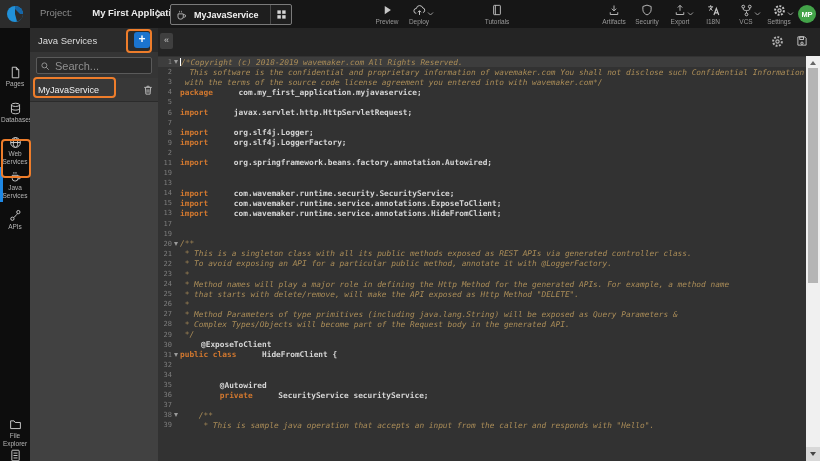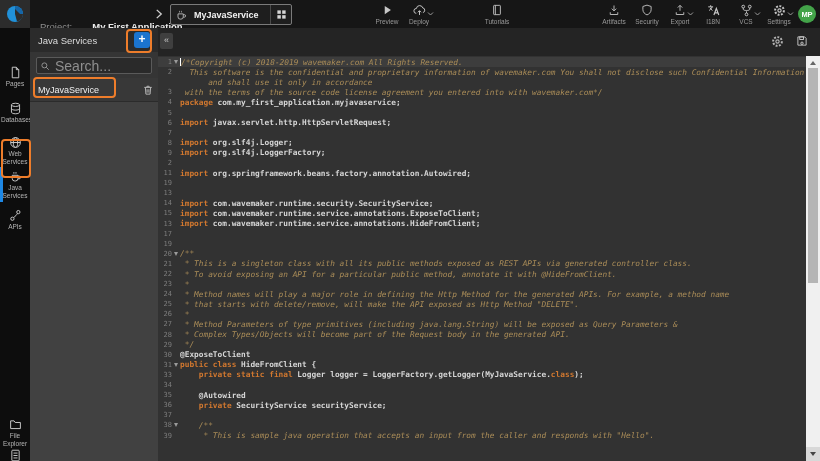--- a/index.html
+++ b/index.html
@@ -1,21 +1,21 @@
 <!DOCTYPE html>
 <html><head>
 <meta charset="utf-8">
 <style>
   html,body{margin:0;padding:0;background:#000;}
   .screen{position:relative;width:820px;height:461px;background:#323232;overflow:hidden;
     font-family:"Liberation Sans",sans-serif;-webkit-font-smoothing:antialiased;}
   
   .topbar{position:absolute;left:0;top:0;width:820px;height:28px;background:#161616;border-bottom:1px solid #000;}
   .logo-box{position:absolute;left:0;top:0;width:30px;height:28px;background:#2c2c2c;display:flex;align-items:center;justify-content:center;cursor:pointer;}
-  .project{position:absolute;left:40px;top:16px;height:20px;display:flex;align-items:center;gap:20px;}
+  .project{position:absolute;left:40px;top:2px;height:20px;display:flex;align-items:center;gap:20px;}
   .proj-label{font-size:9.5px;color:#8d8d8d;}
   .proj-name{font-size:9.5px;color:#ececec;font-weight:bold;}
   .crumb-chev{position:absolute;left:153px;top:7px;color:#cfcfcf;}
   .tab-box{position:absolute;left:170px;top:4px;width:120px;height:19px;background:#1e1e1e;border:1px solid #7a7a7a;border-radius:2px;display:flex;align-items:center;cursor:pointer;}
   .tab-coffee{width:20px;display:flex;align-items:center;justify-content:center;color:#b9b9b9;}
   .tab-name{flex:1;font-size:9px;font-weight:bold;color:#f2f2f2;padding-left:3px;}
   .tab-grid{width:20px;height:100%;display:flex;align-items:center;justify-content:center;color:#d5d5d5;border-left:1px solid #4a4a4a;cursor:pointer;}
   #tb-left{position:absolute;left:374px;top:0;height:28px;display:flex;align-items:center;gap:6px;}
   #tb-right{position:absolute;right:28px;top:0;height:28px;display:flex;align-items:center;gap:7px;}
   .tbtn{display:flex;flex-direction:column;align-items:center;justify-content:center;height:28px;min-width:26px;color:#c6c6c6;cursor:pointer;}
@@ -33,21 +33,21 @@
   
   .panel{position:absolute;left:30px;top:28px;width:128px;height:433px;background:#414141;}
   .panel-head{position:absolute;left:0;top:0;width:128px;height:24px;background:#2b2b2b;display:flex;align-items:center;}
   .panel-title{font-size:9.5px;color:#dcdcdc;padding-left:8px;flex:1;}
   .add-btn{position:absolute;right:8px;top:4px;width:16px;height:16px;background:#1b74cf;border-radius:3px;color:#fff;
     font-size:12px;line-height:14px;text-align:center;cursor:pointer;font-weight:bold;}
   .search-row{position:absolute;left:0;top:24px;width:128px;height:26px;background:#353535;}
   .search-box{position:absolute;left:6px;top:5px;width:114px;height:15px;background:#2a2a2a;border:1px solid #5a5a5a;border-radius:2px;}
   .search-box svg{position:absolute;left:3px;top:2.5px;color:#909090;}
   .search-box input{position:absolute;left:16px;top:0;width:94px;height:13px;background:transparent;border:none;outline:none;
-    color:#cfcfcf;font-size:14px;font-family:"Liberation Sans",sans-serif;}
+    color:#cfcfcf;font-size:11px;font-family:"Liberation Sans",sans-serif;}
   .search-box input::placeholder{color:#8f8f8f;}
   .svc-row{position:absolute;left:0;top:50px;width:128px;height:23px;background:#383838;border-bottom:1px solid #2b2b2b;
     display:flex;align-items:center;cursor:pointer;}
   .svc-name{font-size:9px;color:#f0f0f0;padding-left:8px;flex:1;}
   .svc-trash{width:20px;display:flex;align-items:center;justify-content:center;color:#c0c0c0;cursor:pointer;}
   
   .editor{position:absolute;left:158px;top:28px;width:662px;height:433px;background:#323232;}
   .ed-toolbar{position:absolute;left:0;top:0;width:662px;height:28px;background:#242424;border-bottom:1px solid #1b1b1b;}
   .collapse-btn{position:absolute;left:2px;top:5px;width:13px;height:16px;background:#3f3f3f;border-radius:2px;color:#c4c4c4;
     font-size:9px;line-height:15px;text-align:center;cursor:pointer;}
@@ -55,21 +55,21 @@
   .ed-save{position:absolute;right:12px;top:7px;color:#cfcfcf;cursor:pointer;}
   .code{position:absolute;left:0;top:28px;right:14px;bottom:0;background:#323232;overflow:hidden;padding-top:1px;cursor:text;}
   .crow{height:10.1px;display:flex;align-items:center;white-space:pre;}
   .crow.active{background:#3d3d3d;}
   .ln{width:14px;text-align:right;font-size:7px;color:#7d7d7d;font-family:"DejaVu Sans Mono",monospace;flex:none;}
   .foldc{width:8px;display:flex;align-items:center;justify-content:center;flex:none;}
   .fold{width:0;height:0;border-left:2.5px solid transparent;border-right:2.5px solid transparent;border-top:4px solid #9a9a9a;cursor:pointer;}
   .ctext{font-family:"DejaVu Sans Mono",monospace;font-size:7.8px;flex:1;overflow:hidden;}
   .ctext .c{color:#ab8d58;font-style:italic;text-align:center;}
   .ctext .k{color:#d2782f;font-weight:bold;}
-  .ctext .p{color:#d6d6d6;font-weight:bold;}
+  .ctext .p{color:#d6d6d6;font-weight:bold;padding-left:21px;}
   .cursor{display:inline-block;width:1px;height:8px;background:#fff;vertical-align:middle;}
   
   .vscroll{position:absolute;right:0;top:28px;width:14px;bottom:0;background:#f0f0f0;}
   .vs-up{position:absolute;top:2px;left:0;width:14px;height:10px;display:flex;align-items:center;justify-content:center;cursor:pointer;}
   .vs-up i{width:0;height:0;border-left:3px solid transparent;border-right:3px solid transparent;border-bottom:4px solid #666;}
   .vs-thumb{position:absolute;left:2px;top:12px;width:10px;height:215px;background:#b5b5b5;cursor:pointer;}
   .vs-down{position:absolute;bottom:0;left:0;width:14px;height:14px;background:#d8d8d8;display:flex;align-items:center;justify-content:center;cursor:pointer;}
   .vs-down i{width:0;height:0;border-left:3px solid transparent;border-right:3px solid transparent;border-top:4px solid #444;}
   
   .annot{position:absolute;border:2px solid #ee7d2b;border-radius:4px;pointer-events:none;z-index:60;}
@@ -340,50 +340,49 @@
         <svg width="12" height="12" viewBox="0 0 16 16" fill="none" stroke="currentColor" stroke-width="1.2">
           <path d="M2.5 2.5h9l2 2v9h-11z"></path>
             <rect x="5" y="2.5" width="5" height="3.5"></rect>
             <circle cx="8" cy="11" r="1.6"></circle>
         </svg>
       </span>
     </div>
     <div class="code" id="code-rows">
         <div class="crow active"><span class="ln">1</span><span class="foldc"><span class="fold"></span></span><span class="ctext"><span class="cursor"></span><span class="c">/*Copyright (c) 2018-2019 wavemaker.com All Rights Reserved.</span></span></div>
         <div class="crow"><span class="ln">2</span><span class="foldc"></span><span class="ctext"><span class="c">  This software is the confidential and proprietary information of wavemaker.com You shall not disclose such Confidential Information</span></span></div>
-        <div class="crow"><span class="ln"></span><span class="foldc"></span><span class="ctext"><span class="c">      and shall use it only in accordance</span></span></div>
         <div class="crow"><span class="ln">3</span><span class="foldc"></span><span class="ctext"><span class="c"> with the terms of the source code license agreement you entered into with wavemaker.com*/</span></span></div>
         <div class="crow"><span class="ln">4</span><span class="foldc"></span><span class="ctext"><span class="k">package</span><span class="p"> com.my_first_application.myjavaservice;</span></span></div>
         <div class="crow"><span class="ln">5</span><span class="foldc"></span><span class="ctext"></span></div>
         <div class="crow"><span class="ln">6</span><span class="foldc"></span><span class="ctext"><span class="k">import</span><span class="p"> javax.servlet.http.HttpServletRequest;</span></span></div>
         <div class="crow"><span class="ln">7</span><span class="foldc"></span><span class="ctext"></span></div>
         <div class="crow"><span class="ln">8</span><span class="foldc"></span><span class="ctext"><span class="k">import</span><span class="p"> org.slf4j.Logger;</span></span></div>
         <div class="crow"><span class="ln">9</span><span class="foldc"></span><span class="ctext"><span class="k">import</span><span class="p"> org.slf4j.LoggerFactory;</span></span></div>
         <div class="crow"><span class="ln">2</span><span class="foldc"></span><span class="ctext"></span></div>
         <div class="crow"><span class="ln">11</span><span class="foldc"></span><span class="ctext"><span class="k">import</span><span class="p"> org.springframework.beans.factory.annotation.Autowired;</span></span></div>
         <div class="crow"><span class="ln">19</span><span class="foldc"></span><span class="ctext"></span></div>
         <div class="crow"><span class="ln">13</span><span class="foldc"></span><span class="ctext"></span></div>
         <div class="crow"><span class="ln">14</span><span class="foldc"></span><span class="ctext"><span class="k">import</span><span class="p"> com.wavemaker.runtime.security.SecurityService;</span></span></div>
         <div class="crow"><span class="ln">15</span><span class="foldc"></span><span class="ctext"><span class="k">import</span><span class="p"> com.wavemaker.runtime.service.annotations.ExposeToClient;</span></span></div>
         <div class="crow"><span class="ln">13</span><span class="foldc"></span><span class="ctext"><span class="k">import</span><span class="p"> com.wavemaker.runtime.service.annotations.HideFromClient;</span></span></div>
         <div class="crow"><span class="ln">17</span><span class="foldc"></span><span class="ctext"></span></div>
         <div class="crow"><span class="ln">19</span><span class="foldc"></span><span class="ctext"></span></div>
         <div class="crow"><span class="ln">20</span><span class="foldc"><span class="fold"></span></span><span class="ctext"><span class="c">/**</span></span></div>
         <div class="crow"><span class="ln">21</span><span class="foldc"></span><span class="ctext"><span class="c"> * This is a singleton class with all its public methods exposed as REST APIs via generated controller class.</span></span></div>
-        <div class="crow"><span class="ln">22</span><span class="foldc"></span><span class="ctext"><span class="c"> * To avoid exposing an API for a particular public method, annotate it with @HideFromClient.</span></span></div>
+        <div class="crow"><span class="ln">22</span><span class="foldc"></span><span class="ctext"><span class="c"> * To avoid exposing an API for a particular public method, annotate it with @LoggerFactory.</span></span></div>
         <div class="crow"><span class="ln">23</span><span class="foldc"></span><span class="ctext"><span class="c"> *</span></span></div>
         <div class="crow"><span class="ln">24</span><span class="foldc"></span><span class="ctext"><span class="c"> * Method names will play a major role in defining the Http Method for the generated APIs. For example, a method name</span></span></div>
         <div class="crow"><span class="ln">25</span><span class="foldc"></span><span class="ctext"><span class="c"> * that starts with delete/remove, will make the API exposed as Http Method "DELETE".</span></span></div>
         <div class="crow"><span class="ln">26</span><span class="foldc"></span><span class="ctext"><span class="c"> *</span></span></div>
         <div class="crow"><span class="ln">27</span><span class="foldc"></span><span class="ctext"><span class="c"> * Method Parameters of type primitives (including java.lang.String) will be exposed as Query Parameters &amp;</span></span></div>
         <div class="crow"><span class="ln">28</span><span class="foldc"></span><span class="ctext"><span class="c"> * Complex Types/Objects will become part of the Request body in the generated API.</span></span></div>
         <div class="crow"><span class="ln">29</span><span class="foldc"></span><span class="ctext"><span class="c"> */</span></span></div>
         <div class="crow"><span class="ln">30</span><span class="foldc"></span><span class="ctext"><span class="p">@ExposeToClient</span></span></div>
         <div class="crow"><span class="ln">31</span><span class="foldc"><span class="fold"></span></span><span class="ctext"><span class="k">public class</span><span class="p"> HideFromClient {</span></span></div>
-        <div class="crow"><span class="ln">33</span><span class="foldc"></span><span class="ctext"><span class="p">    </span><span class="k">private static final</span><span class="p"> Logger logger = LoggerFactory.getLogger(MyJavaService.</span><span class="k">class</span><span class="p">);</span></span></div>
+        <div class="crow"><span class="ln">32</span><span class="foldc"></span><span class="ctext"></span></div>
         <div class="crow"><span class="ln">34</span><span class="foldc"></span><span class="ctext"></span></div>
         <div class="crow"><span class="ln">35</span><span class="foldc"></span><span class="ctext"><span class="p">    @Autowired</span></span></div>
         <div class="crow"><span class="ln">36</span><span class="foldc"></span><span class="ctext"><span class="p">    </span><span class="k">private</span><span class="p"> SecurityService securityService;</span></span></div>
         <div class="crow"><span class="ln">37</span><span class="foldc"></span><span class="ctext"></span></div>
         <div class="crow"><span class="ln">38</span><span class="foldc"><span class="fold"></span></span><span class="ctext"><span class="c">    /**</span></span></div>
         <div class="crow"><span class="ln">39</span><span class="foldc"></span><span class="ctext"><span class="c">     * This is sample java operation that accepts an input from the caller and responds with "Hello".</span></span></div>
       </div>
     <div class="vscroll">
       <div class="vs-up">
           <i></i>

